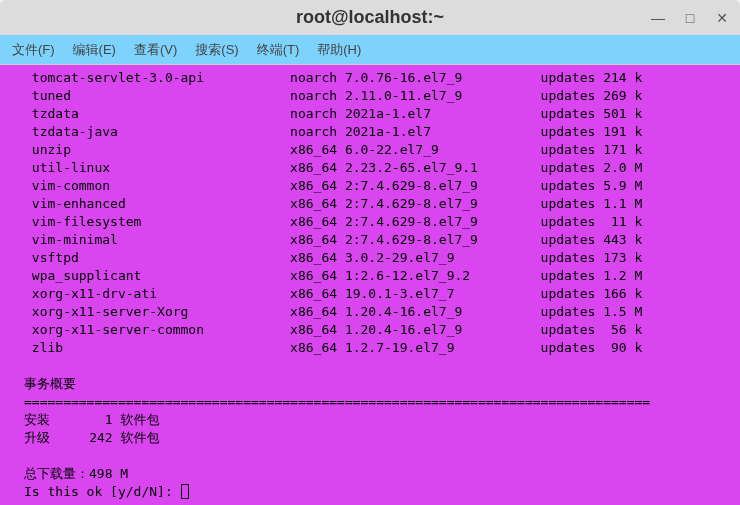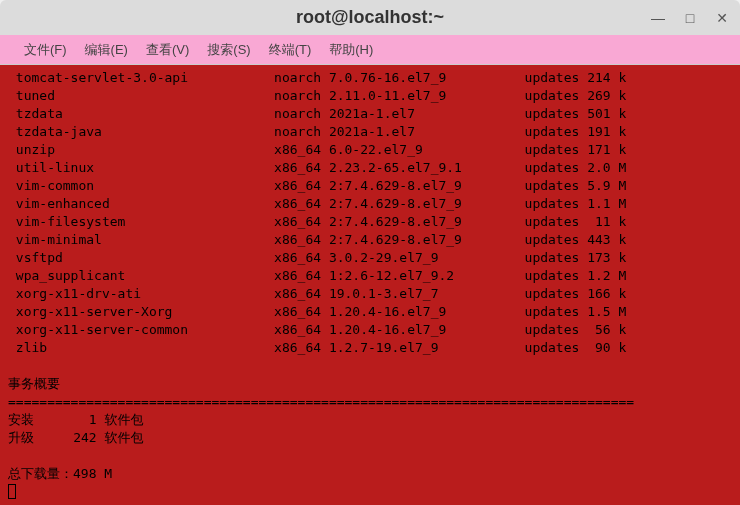--- a/index.html
+++ b/index.html
@@ -33,40 +33,40 @@
     }
     .window-controls span {
       width: 20px;
       text-align: center;
       color: #555;
       font-size: 14px;
       cursor: pointer;
     }
     .menubar {
       height: 30px;
-      background: #f9a8d4;
+      background: #7dd3fc;
       border-bottom: 1px solid #ccc;
       display: flex;
       align-items: center;
-      padding: 0 20px;
+      padding: 0 8px;
       gap: 10px;
     }
     .menu-item {
       font-size: 13px;
       color: #444;
       cursor: pointer;
       padding: 2px 4px;
     }
     .terminal {
-      background: #b91c1c;
+      background: #d946ef;
       color: #000;
       font-family: "DejaVu Sans Mono", "Courier New", monospace;
       font-size: 13px;
       line-height: 18px;
-      padding: 4px 8px;
+      padding: 4px 24px;
       height: calc(100% - 65px);
       overflow: hidden;
       white-space: pre;
     }
     .cursor {
       display: inline-block;
       width: 8px;
       height: 15px;
       border: 1px solid #000;
       vertical-align: text-bottom;
@@ -109,13 +109,13 @@
  xorg-x11-server-Xorg             x86_64 1.20.4-16.el7_9          updates 1.5 M
  xorg-x11-server-common           x86_64 1.20.4-16.el7_9          updates  56 k
  zlib                             x86_64 1.2.7-19.el7_9           updates  90 k
 
 事务概要
 ================================================================================
 安装       1 软件包
 升级     242 软件包
 
 总下载量：498 M
-<span class="cursor"></span></div>
+<span>Is this ok [y/d/N]: </span><span class="cursor"></span></div>
 
 </body></html>

